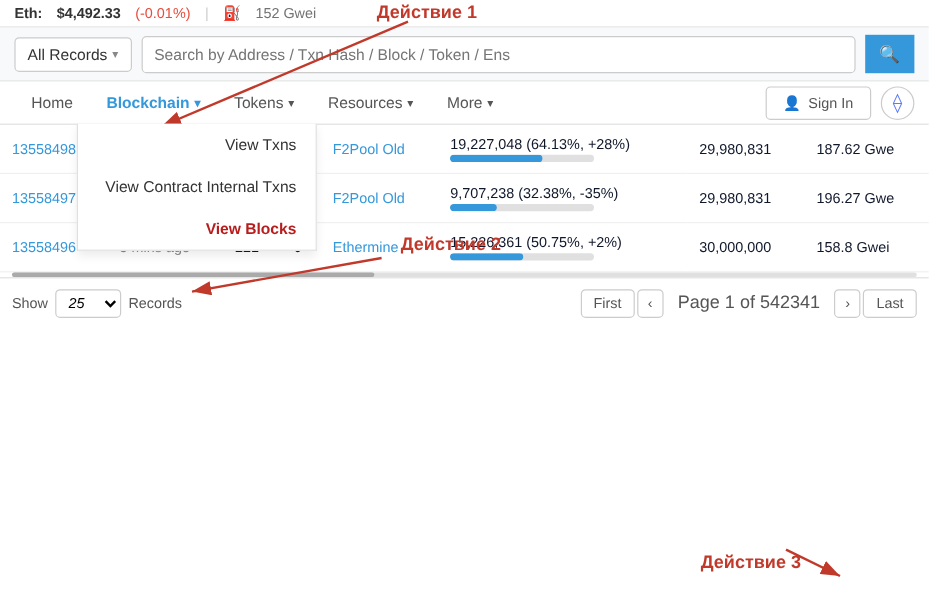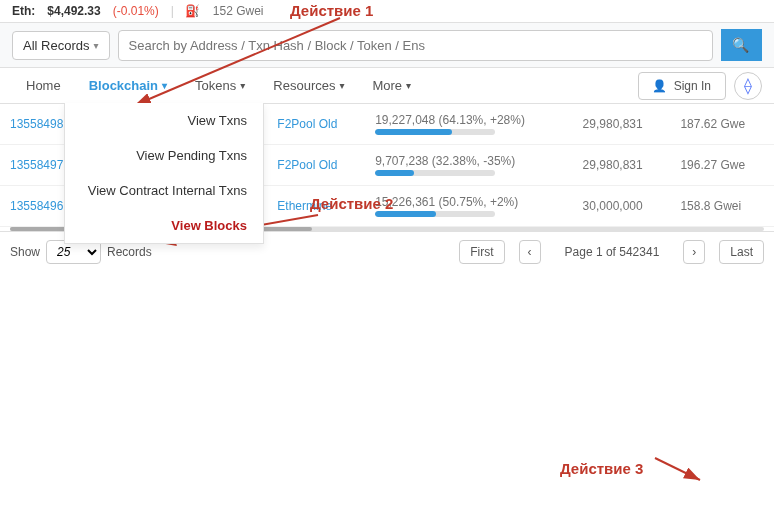--- a/index.html
+++ b/index.html
@@ -147,20 +147,21 @@
     }
     .dropdown-item.highlight { color: #b91c1c; font-weight: bold; }
 
     
     .annotation {
       position: absolute;
       font-size: 15px;
       font-weight: bold;
       color: #c0392b;
       pointer-events: none;
+      margin-left: 24px;
     }
     .arrow-svg {
       position: absolute;
       pointer-events: none;
     }
 
     
     .table-wrap {
       padding: 0;
       background: #fff;
@@ -168,21 +169,21 @@
     .data-table {
       width: 100%;
       border-collapse: collapse;
     }
     .data-table tr {
       border-bottom: 1px solid #f0f0f0;
     }
     .data-table td {
       padding: 9px 10px;
       font-size: 12px;
-      color: #737373;
+      color: #0f172a;
       vertical-align: middle;
     }
     .data-table td.link { color: #3498db; cursor: pointer; }
     .data-table td.muted { color: #888; }
     .data-table td.miner { color: #3498db; cursor: pointer; }
 
     
     .progress-bar-wrap {
       width: 120px;
       height: 6px;
@@ -219,34 +220,34 @@
       border-radius: 4px;
       padding: 3px 6px;
       font-size: 12px;
       background: #fff;
       cursor: pointer;
       font-style: italic;
     }
     .pagination-controls {
       display: flex;
       align-items: center;
-      gap: 14px;
+      gap: 2px;
     }
     .page-btn {
       padding: 4px 10px;
       border: 1px solid #ccc;
       border-radius: 4px;
       font-size: 12px;
       color: #555;
       cursor: pointer;
       background: #fff;
     }
     .page-info {
       padding: 4px 10px;
-      font-size: 12px;
+      font-size: 15px;
       color: #555;
     }
     .page-arrow {
       padding: 4px 8px;
       border: 1px solid #ccc;
       border-radius: 4px;
       font-size: 12px;
       color: #555;
       cursor: pointer;
       background: #fff;
@@ -313,21 +314,20 @@
       <span>👤</span>
       <span>Sign In</span>
     </div>
     <div class="eth-logo">
       <span>⟠</span>
     </div>
   </div>
 
   <div class="dropdown-menu">
     <span class="dropdown-item">View Txns</span>
-    <span class="dropdown-item">View Pending Txns</span>
     <span class="dropdown-item">View Contract Internal Txns</span>
     <span class="dropdown-item highlight">View Blocks</span>
   </div>
 </div>
 
 <div class="table-wrap">
   <table class="data-table">
     <tbody>
       <tr class="table-row">
         <td class="link">13558498</td>

